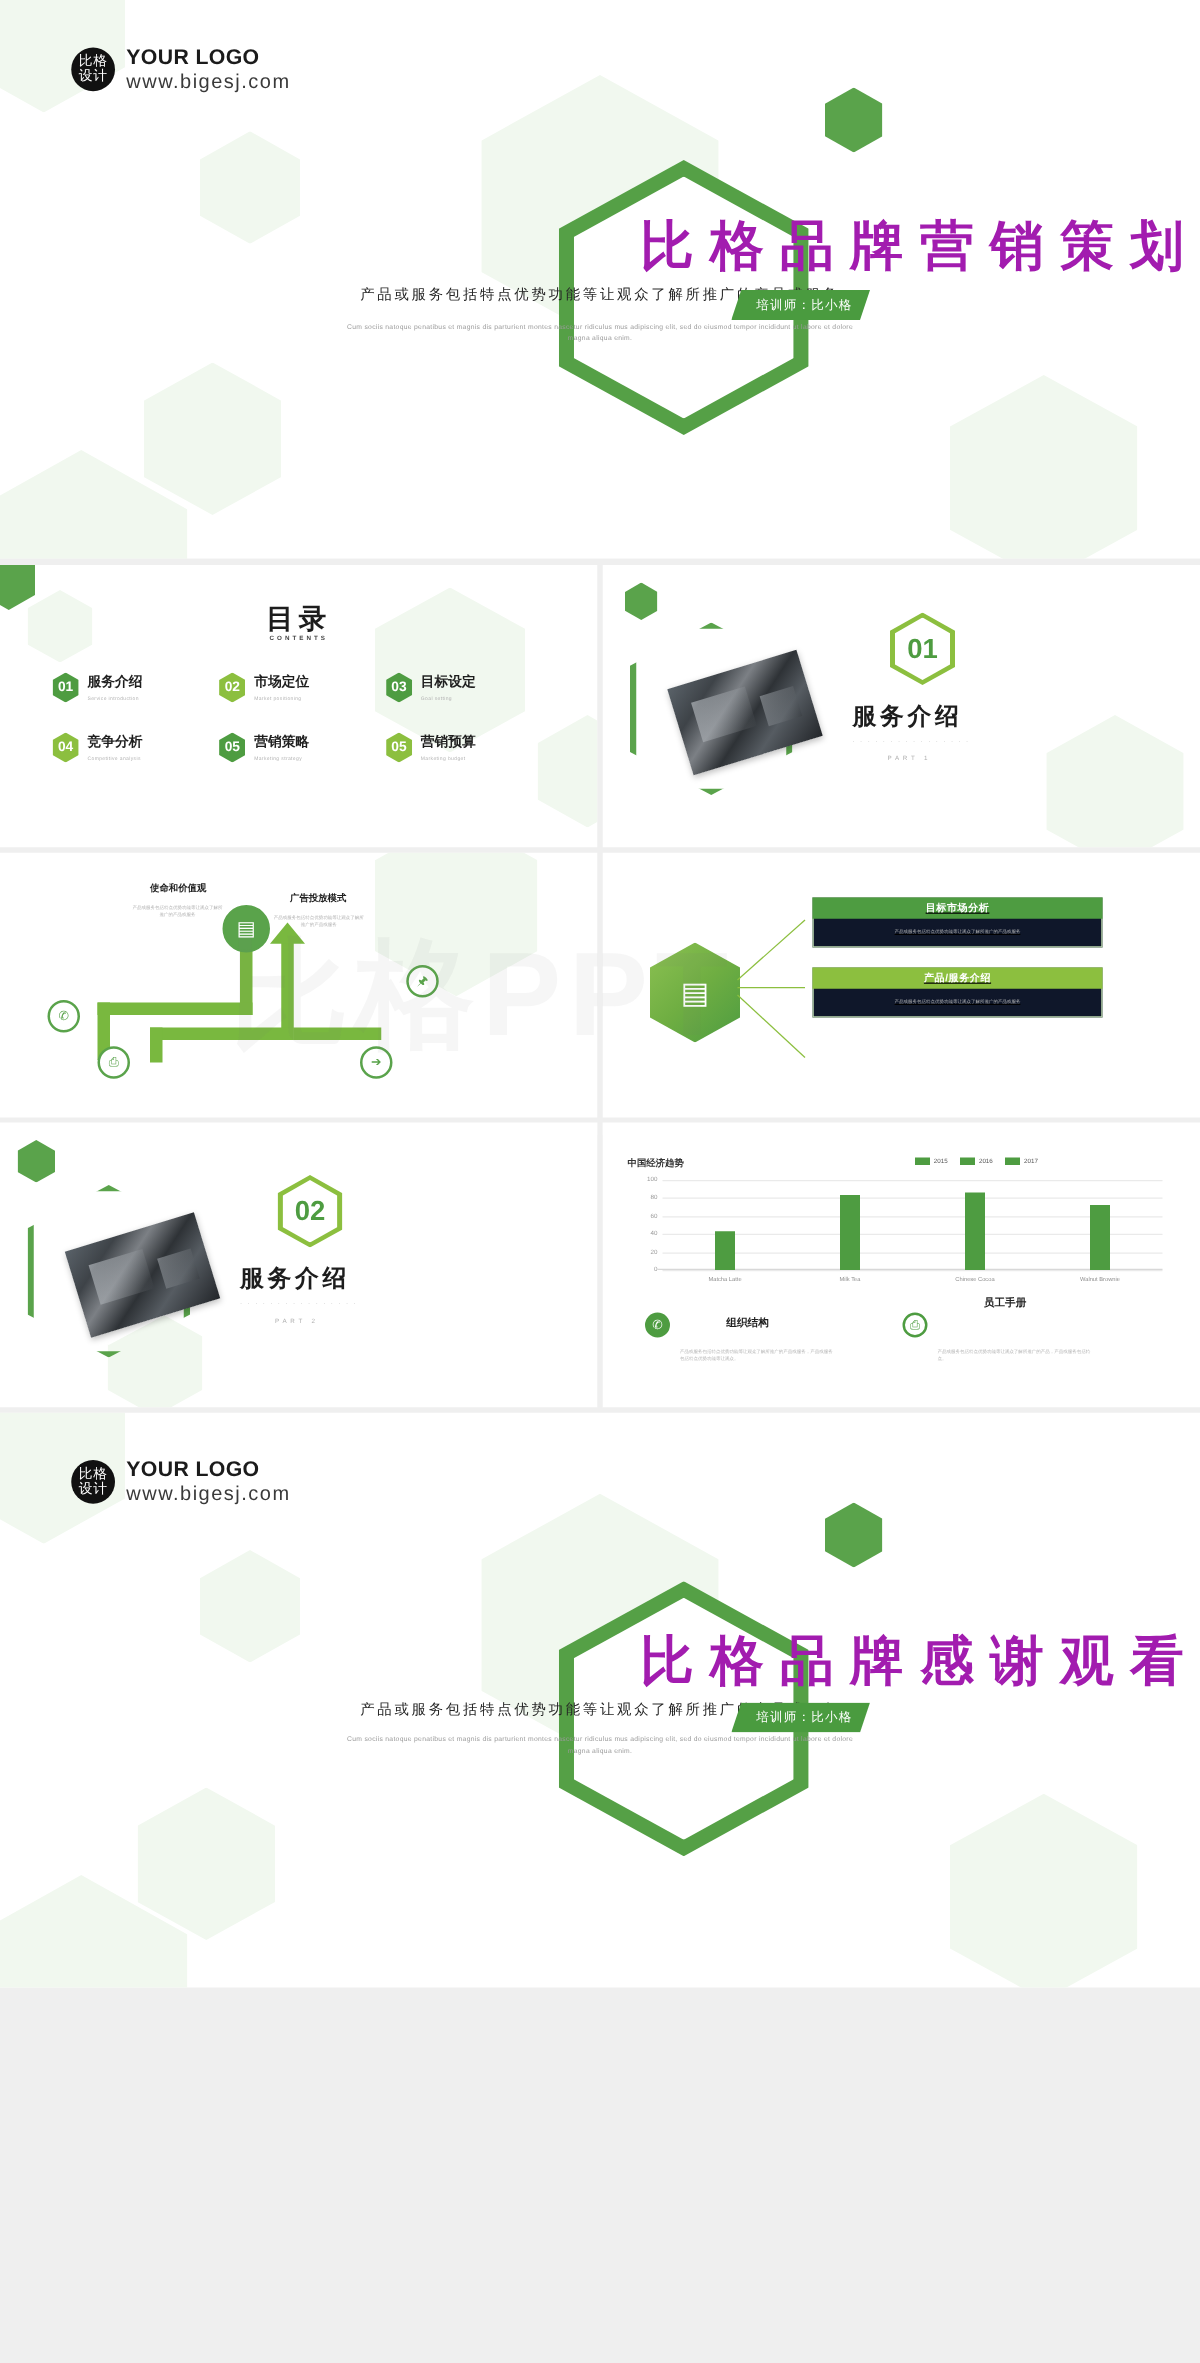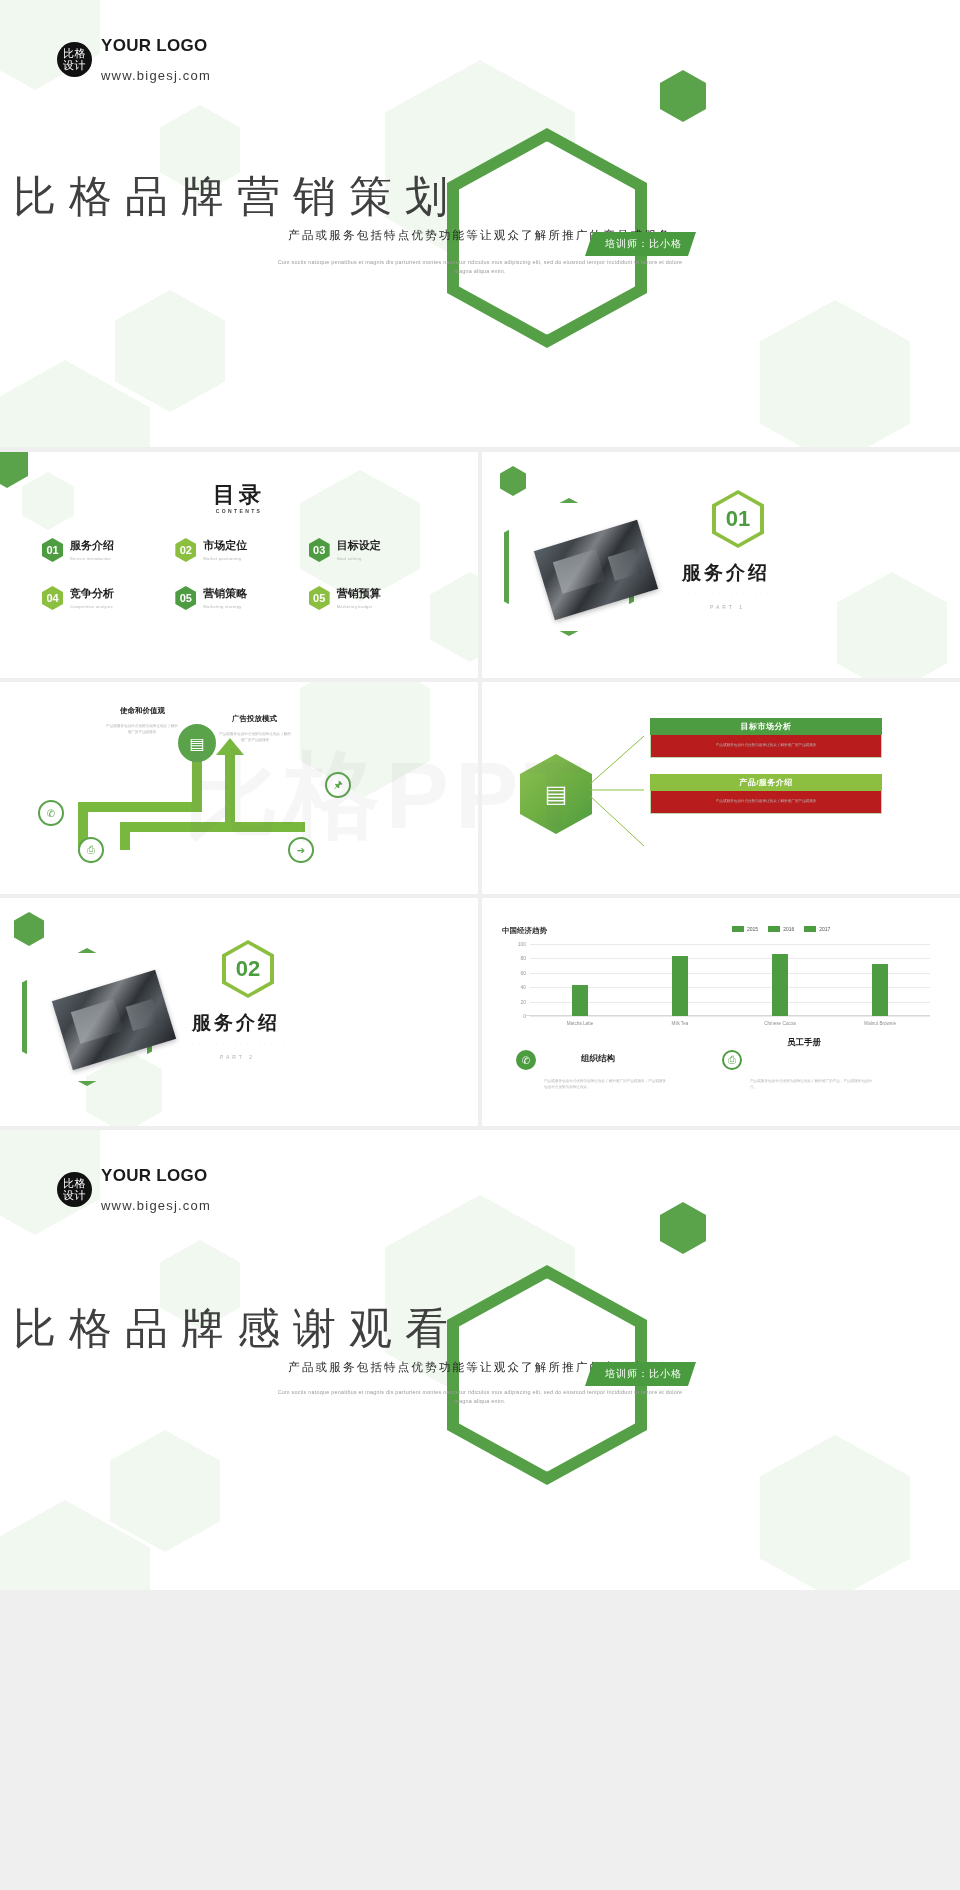--- a/index.html
+++ b/index.html
@@ -21,25 +21,25 @@
   .hero-b { top: 1130px; height: 460px; }
 
   .logo-block { position: absolute; left: 57px; top: 36px; display: flex; align-items: center; gap: 9px; }
   .logo-badge {
     width: 35px; height: 35px; border-radius: 50%; background: #111;
     color: #fff; display: flex; flex-direction: column; align-items: center;
     justify-content: center; line-height: 1.02; flex: none;
   }
   .logo-badge span { font-size: 11px; letter-spacing: .5px; }
   .logo-text .logo-main { font-size: 17px; font-weight: 700; color: #1b1b1b; letter-spacing: .3px; }
-  .logo-text .logo-url { font-size: 13px; color: #3a3a3a; letter-spacing: 1.2px; margin-top: 12px; }
+  .logo-text .logo-url { font-size: 16px; color: #3a3a3a; letter-spacing: 1.2px; margin-top: 1px; }
 
   .hero-title {
-    position: absolute; left: 0; width: 960px; text-align: left;
-    font-size: 43px; font-weight: 400; color: #404040; letter-spacing: 13px;
+    position: absolute; left: 0; width: 960px; text-align: right;
+    font-size: 43px; font-weight: 700; color: #a21caf; letter-spacing: 13px;
     text-indent: 13px; white-space: nowrap;
   }
   .hero-a .hero-title { top: 168px; }
   .hero-b .hero-title { top: 1300px; top: 170px; }
 
   .hero-sub {
     position: absolute; left: 0; width: 960px; text-align: center;
     font-size: 11.5px; color: #262626; letter-spacing: 2.2px; white-space: nowrap;
   }
   .hero-a .hero-sub { top: 228px; }
@@ -143,21 +143,21 @@
   .proc-label { position: absolute; font-size: 7.5px; font-weight: 700; color: #222; white-space: nowrap; }
   .proc-body { position: absolute; font-size: 3.6px; color: #b0b0b0; line-height: 1.6; width: 74px; text-align: center; }
   .circ { position: absolute; border-radius: 50%; border: 2px solid #5aa34b; background: #fff;
     display:flex; align-items:center; justify-content:center; color:#5aa34b; font-size: 10px; }
   .circ.fill { background: #5aa34b; color: #fff; border-color:#5aa34b; }
   .barv { position: absolute; background: #79b83f; }
   .barh { position: absolute; background: #79b83f; }
   .arrowhead { position: absolute; width: 0; height: 0; }
 
   
-  .card { position: absolute; width: 232px; border: 1px solid #bcd9ae; background: #b91c1c; }
+  .card { position: absolute; width: 232px; border: 1px solid #bcd9ae; background: #0f172a; text-decoration: underline; }
   .card-head { height: 17px; background: #4e9c41; color: #fff; font-size: 8px; font-weight: 700;
     display: flex; align-items: center; justify-content: center; letter-spacing: .5px; margin: -1px -1px 0 -1px; }
   .card-head.lite { background: #8cbf3f; }
   .card-body { font-size: 3.6px; color: #b6b6b6; line-height: 1.7; padding: 7px 18px 9px; text-align: center; }
 
   .doc-hex { position: absolute; width: 72px; height: 80px; }
   .doc-hex .f { position:absolute; inset:0;
     background: linear-gradient(135deg, #8cc152 0%, #6fae42 50%, #4e9c41 100%);
     clip-path: polygon(50% 0%, 100% 25%, 100% 75%, 50% 100%, 0% 75%, 0% 25%); }
 

